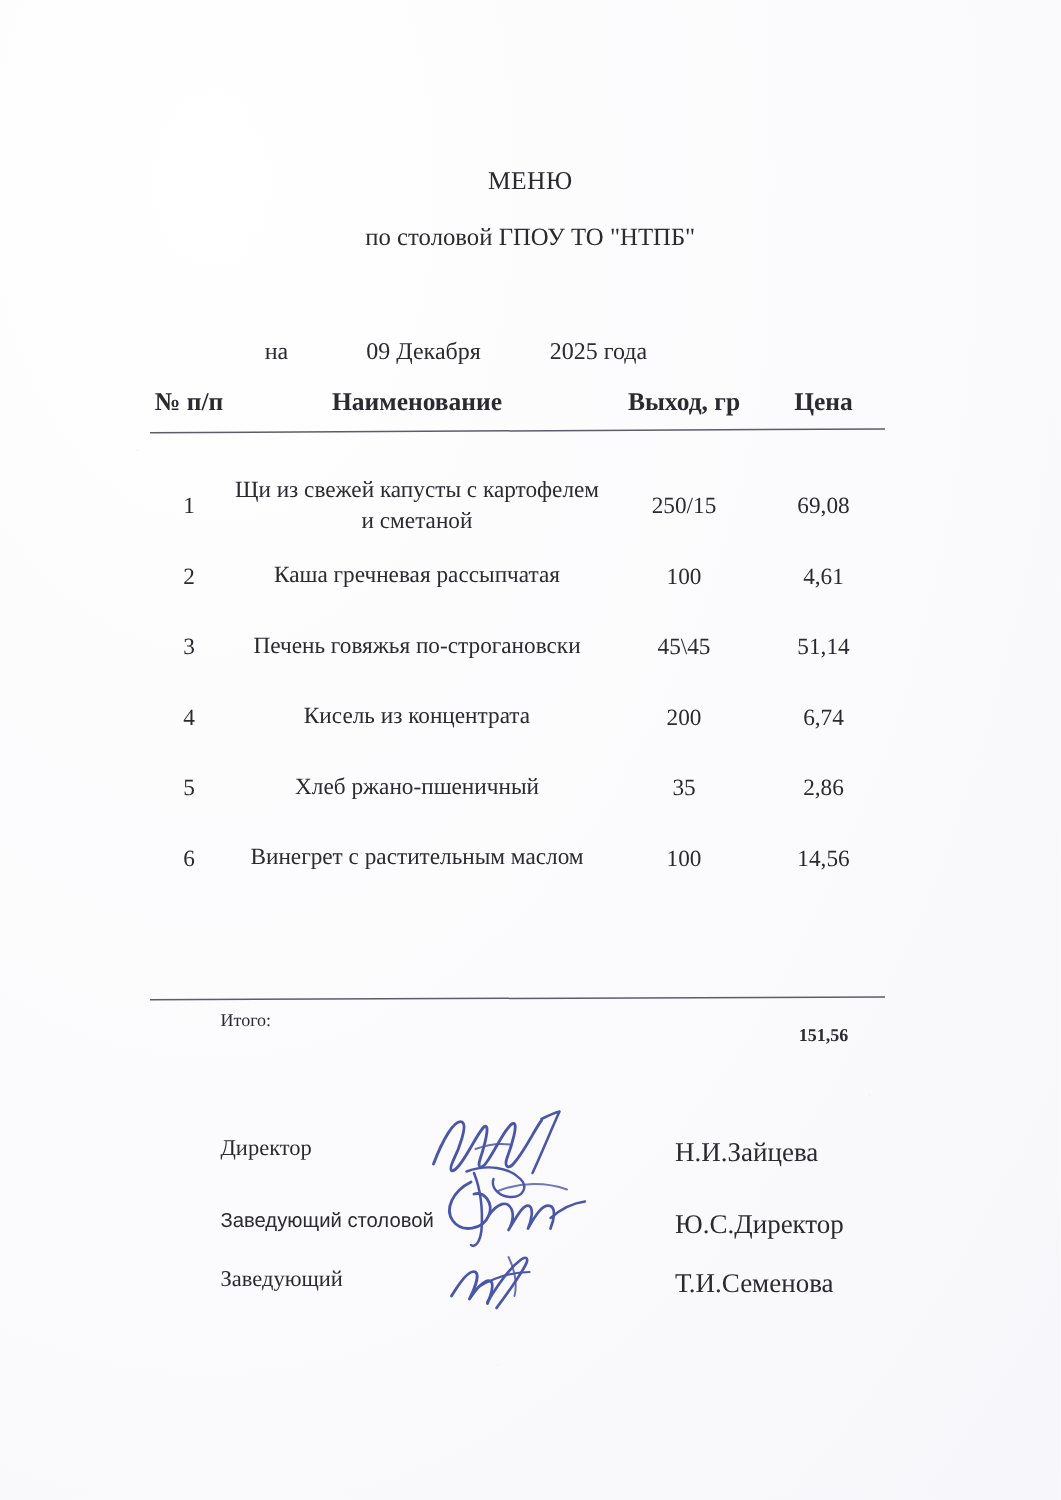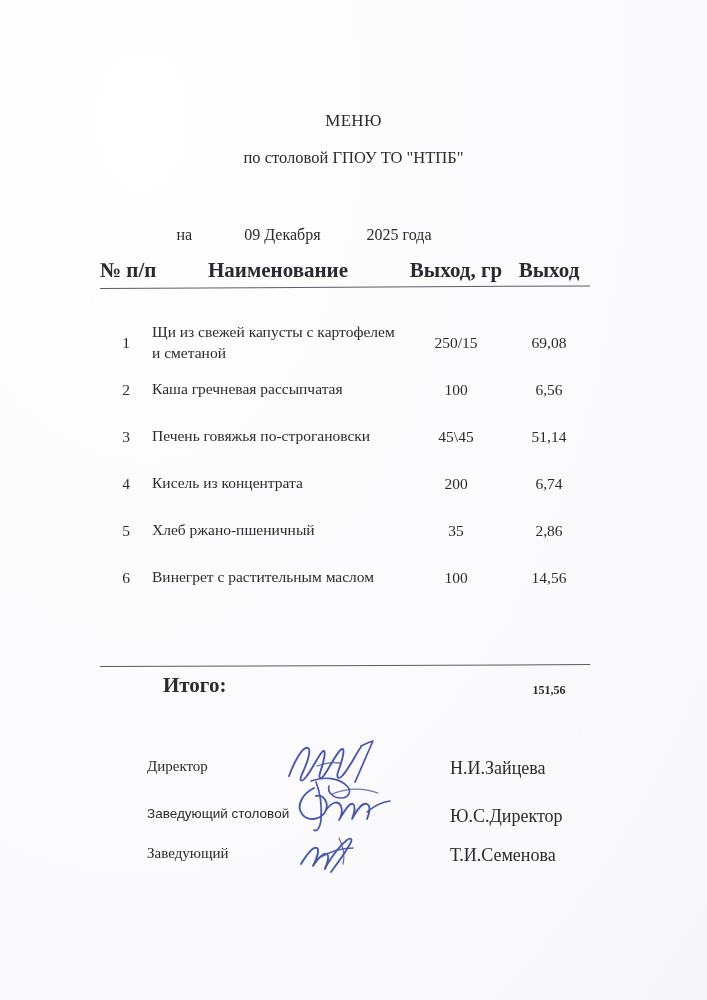--- a/index.html
+++ b/index.html
@@ -92,64 +92,63 @@
     border-collapse: collapse;
     table-layout: fixed;
   }
   table.menu col.c-num   { width: 52px; }
   table.menu col.c-name  { width: 252px; }
   table.menu col.c-out   { width: 104px; }
   table.menu col.c-price { width: 82px; }
 
   table.menu th {
     font-weight: bold;
-    font-size: 21px;
+    font-size: 17px;
     padding: 0 0 14px 0;
     vertical-align: bottom;
     white-space: nowrap;
   }
   .th-num   { text-align: center; }
   .th-name  { text-align: center; }
   .th-out   { text-align: center; }
   .th-price { text-align: center; }
 
   table.menu td {
     font-size: 15.5px;
     vertical-align: middle;
     padding: 0;
   }
   .cell-num {
     text-align: center;
     font-size: 15px;
   }
   .cell-name {
-    text-align: left;
+    text-align: center;
     padding-left: 6px;
     line-height: 1.32;
   }
   .cell-out {
     text-align: center;
     font-size: 15px;
   }
   .cell-price {
     text-align: center;
     font-size: 15px;
   }
 
   table.menu tr.row-item { height: 47px; }
   table.menu tr.row-spacer-top td { height: 22px; padding: 0; }
 
   
   .total-label {
     position: absolute;
     top: 673px;
     left: 147px;
-    font-weight: bold;
-    font-size: 21px;
-    margin-left: 16px;
+    font-weight: normal;
+    font-size: 12px;
   }
   .total-value {
     position: absolute;
     top: 683px;
     left: 504px;
     width: 90px;
     text-align: center;
     font-weight: bold;
     font-size: 12px;
   }
@@ -216,42 +215,42 @@
         <col class="c-num">
           <col class="c-name">
           <col class="c-out">
           <col class="c-price">
       </colgroup>
       <thead>
         <tr>
           <th class="th-num">№ п/п</th>
           <th class="th-name">Наименование</th>
           <th class="th-out">Выход, гр</th>
-          <th class="th-price">Выход</th>
+          <th class="th-price">Цена</th>
         </tr>
       </thead>
       <tbody>
         <tr class="row-spacer-top">
           <td></td>
             <td></td>
           <td></td>
             <td></td>
         </tr>
 
         <tr class="row-item">
           <td class="cell-num">1</td>
           <td class="cell-name">Щи из свежей капусты с картофелем и сметаной</td>
           <td class="cell-out">250/15</td>
           <td class="cell-price">69,08</td>
         </tr>
         <tr class="row-item">
           <td class="cell-num">2</td>
           <td class="cell-name">Каша гречневая рассыпчатая</td>
           <td class="cell-out">100</td>
-          <td class="cell-price">6,56</td>
+          <td class="cell-price">4,61</td>
         </tr>
         <tr class="row-item">
           <td class="cell-num">3</td>
           <td class="cell-name">Печень говяжья по-строгановски</td>
           <td class="cell-out">45\45</td>
           <td class="cell-price">51,14</td>
         </tr>
         <tr class="row-item">
           <td class="cell-num">4</td>
           <td class="cell-name">Кисель из концентрата</td>

